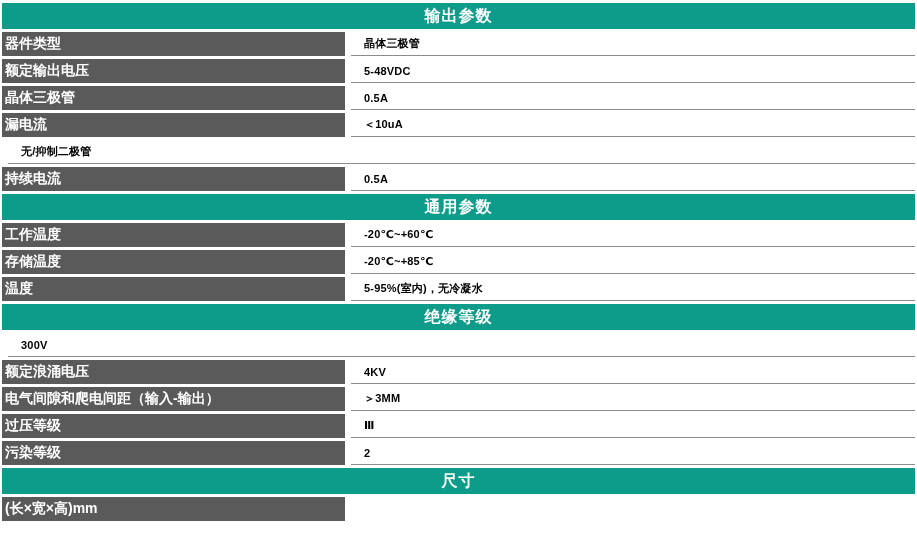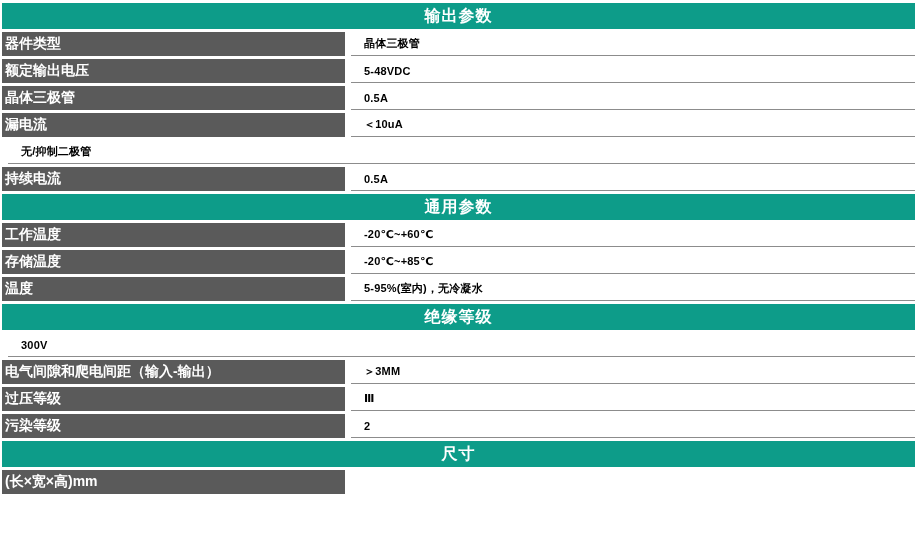--- a/index.html
+++ b/index.html
@@ -114,20 +114,24 @@
         <div class="label-cell">温度</div>
         <div class="value-cell">5-95%(室内)，无冷凝水</div>
       </div>
       <div class="section-header">
         <span>绝缘等级</span>
       </div>
       <div class="spec-row">
         <div class="value-cell">300V</div>
       </div>
       <div class="spec-row">
+        <div class="label-cell">额定浪涌电压</div>
+        <div class="value-cell">4KV</div>
+      </div>
+      <div class="spec-row">
         <div class="label-cell">电气间隙和爬电间距（输入-输出）</div>
         <div class="value-cell">＞3MM</div>
       </div>
       <div class="spec-row">
         <div class="label-cell">过压等级</div>
         <div class="value-cell">Ⅲ</div>
       </div>
       <div class="spec-row">
         <div class="label-cell">污染等级</div>
         <div class="value-cell">2</div>

